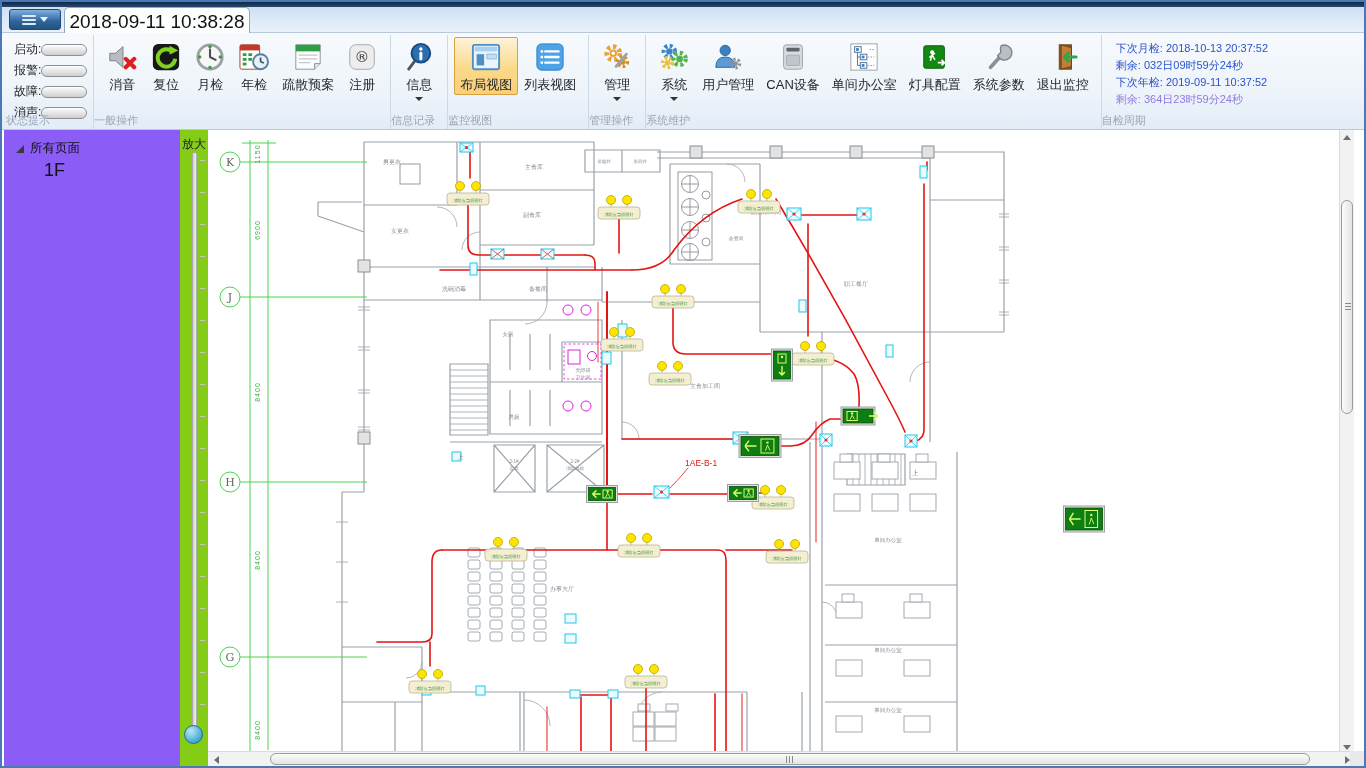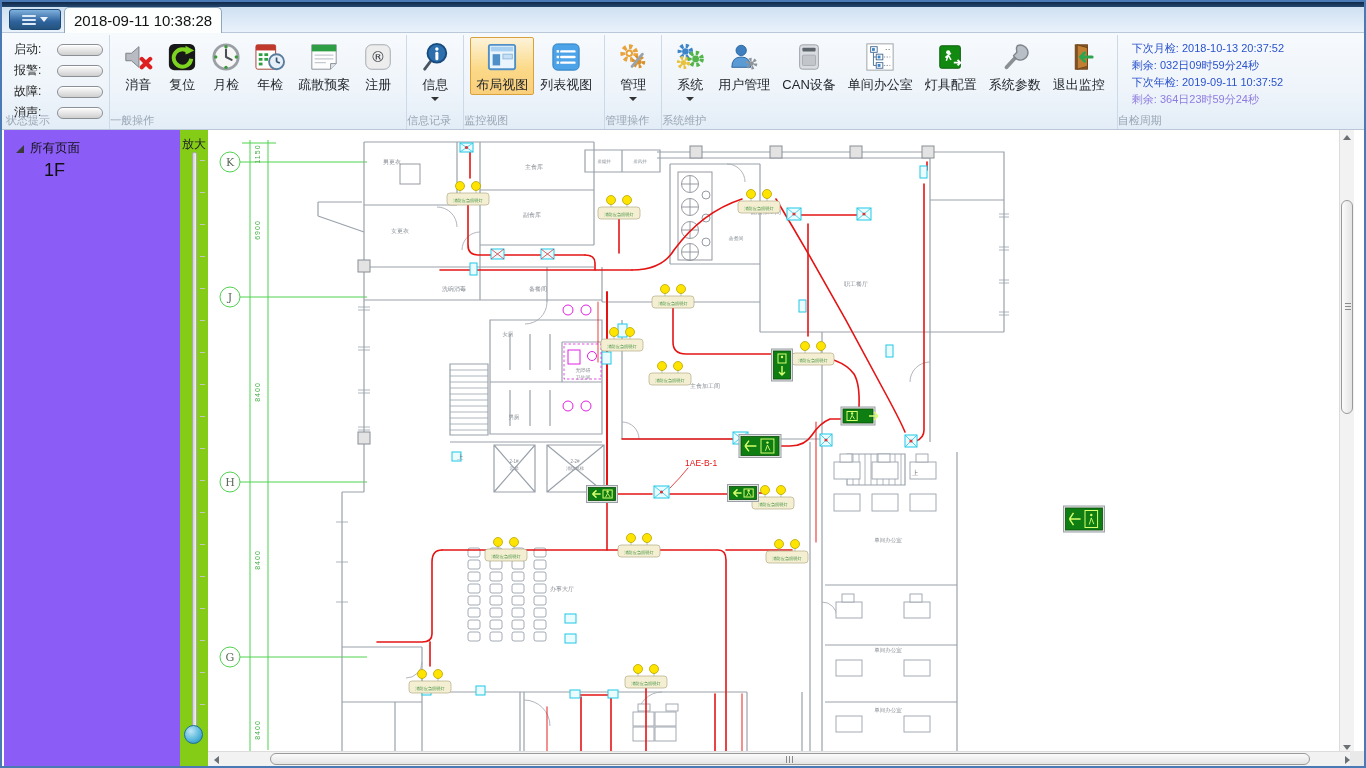--- a/index.html
+++ b/index.html
@@ -5,32 +5,32 @@
   * { margin:0; padding:0; box-sizing:border-box; }
   html,body { width:1366px; height:768px; overflow:hidden; }
   body { font-family:"Liberation Sans","DejaVu Sans",sans-serif; background:#e9f2fa; position:relative; border:2px solid #4a7ab5; }
   
   .topstrip { position:absolute; left:0; top:0; width:100%; height:5px; background:linear-gradient(#10284a,#24486e); }
   .tabrow { position:absolute; left:0; top:5px; width:100%; height:26px; background:linear-gradient(#cfe0f2,#e9f2fb); border-bottom:1px solid #b9c9da; }
   .appbtn { position:absolute; left:7px; top:2px; width:52px; height:21px; background:linear-gradient(#7fb0dd,#2e639c 60%,#25537f); border:1px solid #1c4a75; border-radius:3px; display:flex; align-items:center; justify-content:center; gap:4px; cursor:pointer; }
   .appbtn .bars { display:flex; flex-direction:column; gap:2px; }
   .appbtn .bars i { display:block; width:14px; height:2px; background:#dceaf8; border-radius:1px; }
   .appbtn .caret { width:0;height:0;border-left:4px solid transparent;border-right:4px solid transparent;border-top:5px solid #eaf3fc; }
-  .doc-tab { position:absolute; left:62px; top:0px; width:158px; height:26px; background:#fdfefe; border:1px solid #8fa7bd; border-bottom:none; border-radius:5px 5px 0 0; display:flex; align-items:center; justify-content:center; font-size:15px; color:#111; }
+  .doc-tab { position:absolute; left:62px; top:0px; width:186px; height:26px; background:#fdfefe; border:1px solid #8fa7bd; border-bottom:none; border-radius:5px 5px 0 0; display:flex; align-items:flex-end; justify-content:center; font-size:19px; color:#111; }
   
   .ribbon { position:absolute; left:0; top:31px; width:100%; height:97px; background:linear-gradient(#f7fafd,#eef4fa 60%,#e3edf7); border-bottom:1px solid #b9c7d7; display:flex; align-items:stretch; padding:2px 0 0 4px; }
   .rgroup { position:relative; padding:2px 6px 14px 6px; border-right:1px solid #ccd9e7; display:flex; align-items:flex-start; }
   .rgroup .glabel { position:absolute; left:0; right:0; bottom:1px; text-align:left; font-size:11px; color:#99a6b5; white-space:nowrap; }
   .rbtn { display:flex; flex-direction:column; align-items:center; justify-content:flex-start; padding:3px 5px 0 5px; min-width:44px; cursor:pointer; border:1px solid transparent; border-radius:2px; }
   .rbtn .icon { width:32px; height:32px; display:flex; align-items:center; justify-content:center; }
   .rbtn .blabel { font-size:13px; color:#1f2328; margin-top:3px; white-space:nowrap; }
   .rbtn .dd { width:0;height:0;border-left:4px solid transparent;border-right:4px solid transparent;border-top:4px solid #333; margin-top:3px; }
   .rbtn.selected { background:linear-gradient(#fdf3d9,#fbd988 55%,#f9cf7c); border:1px solid #d9a23c; }
   
-  .statgrid { display:grid; grid-template-columns:auto auto; gap:4px 16px; padding-top:4px; align-items:center; }
+  .statgrid { display:grid; grid-template-columns:auto auto; gap:4px 0; padding-top:4px; align-items:center; }
   .statgrid .slab { font-size:12px; color:#222; }
   .pill { width:46px; height:12px; border-radius:6px; border:1px solid #8b9096; background:linear-gradient(#fdfdfd,#cfcfcf); box-shadow:inset 0 1px 1px #fff; }
   
   .selfchk { display:flex; flex-direction:column; gap:2px; padding:4px 8px 0 8px; }
   .selfchk div { font-size:11px; color:#2b52cc; white-space:nowrap; }
   .selfchk div.alt { color:#8f7be0; }
   
   .main { position:absolute; left:0; top:128px; width:1362px; height:636px; background:#fff; }
   .sidebar { position:absolute; left:2px; top:0; width:196px; height:636px; background:#8b5cf6; border-right:1px solid #adc3d9; }
   .tree-root { display:flex; align-items:center; gap:6px; padding:10px 0 0 12px; font-size:12.5px; color:#111; cursor:pointer; }

